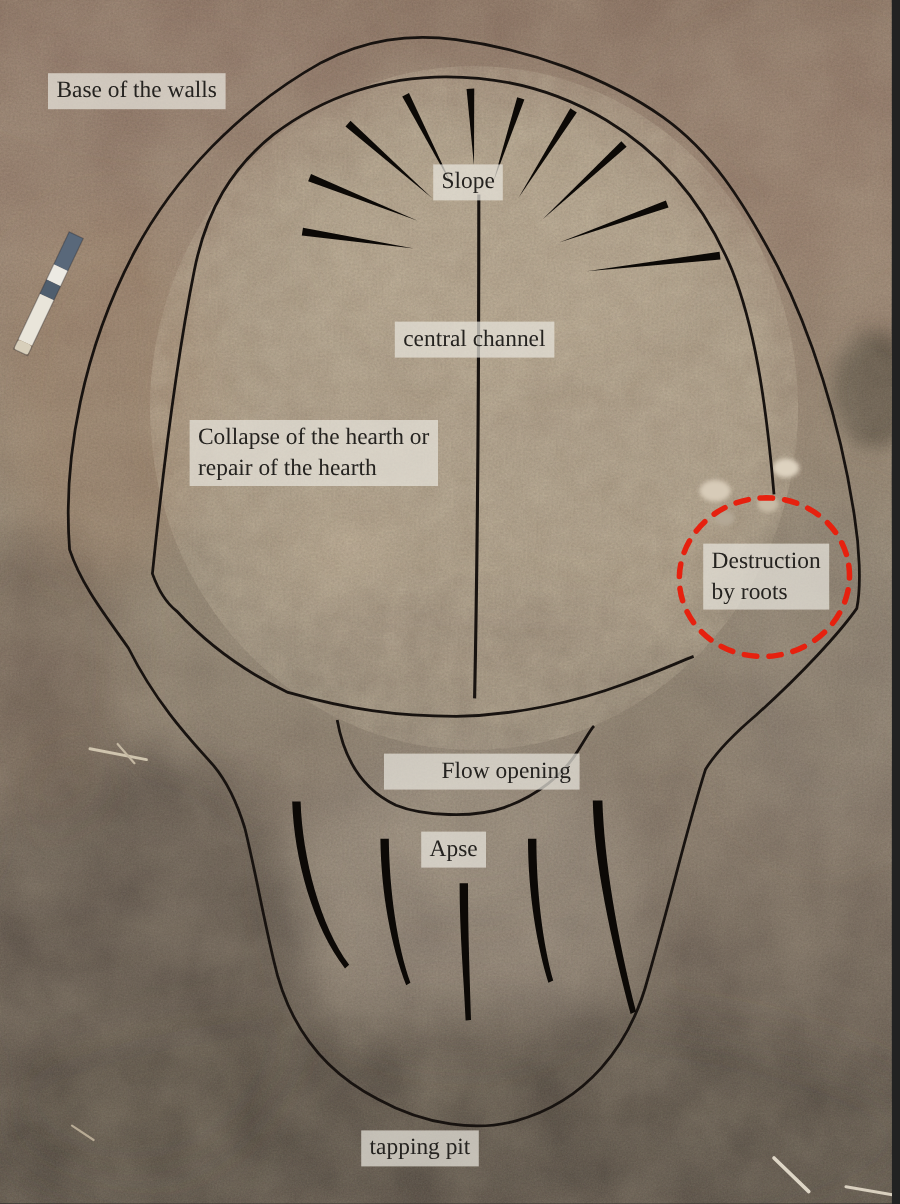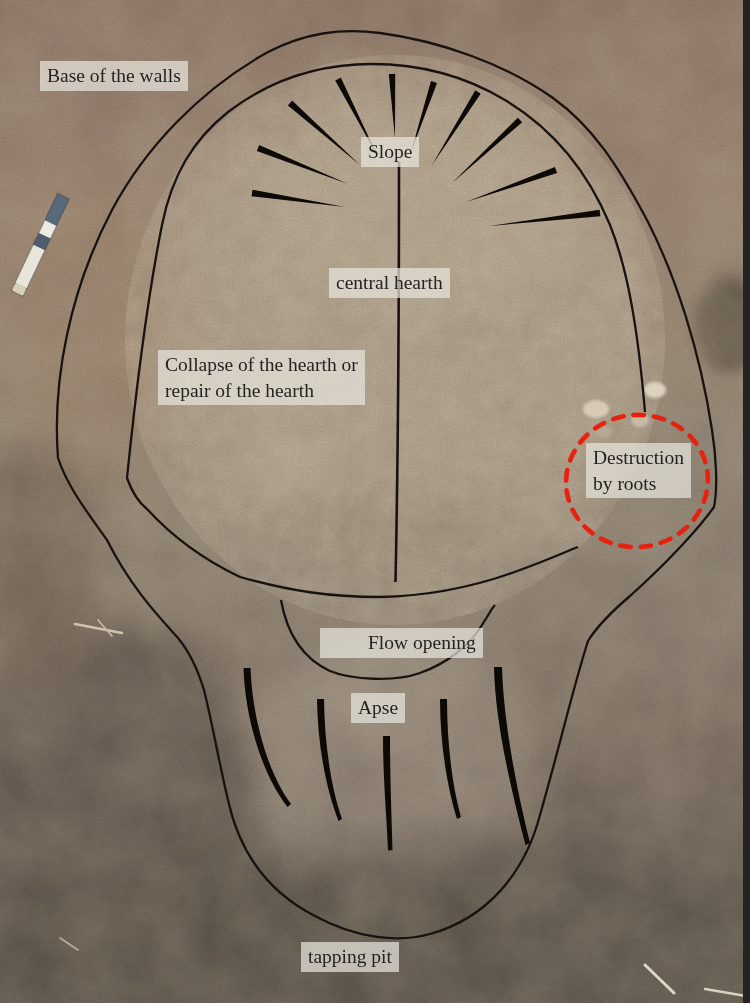--- a/index.html
+++ b/index.html
@@ -190,28 +190,28 @@
       <path d="M 494,667 L 502,667 C 503.5,717 514,779 530,843 L 525.5,845 C 508.5,780 495,718 494,667 Z"></path>
     </g>
 
     <ellipse cx="637" cy="481" rx="71" ry="66" transform="rotate(-8 637 481)" fill="none" stroke="#e6210f" stroke-width="4.6" stroke-dasharray="10.5 10" stroke-linecap="round"></ellipse>
   </svg>
 
   <div class="lbl" style="left:40px;top:61px;">Base of the walls</div>
 
   <div class="lbl" style="left:361px;top:137px;">Slope</div>
 
-  <div class="lbl" style="left:329px;top:268px;">central hearth</div>
+  <div class="lbl" style="left:329px;top:268px;">central channel</div>
 
   <div class="lbl" style="left:158px;top:350px;">
     <span>Collapse of the hearth or</span>
     <span>repair of the hearth</span>
   </div>
 
-  <div class="lbl" style="left:586px;top:443px;">
+  <div class="lbl" style="left:586px;top:453px;">
     <span>Destruction</span>
     <span>by roots</span>
   </div>
 
   <div class="lbl" style="left:320px;top:628px;padding-left:48px;">Flow opening</div>
 
   <div class="lbl" style="left:351px;top:693px;">Apse</div>
 
   <div class="lbl" style="left:301px;top:942px;">tapping pit</div>
 </div>

